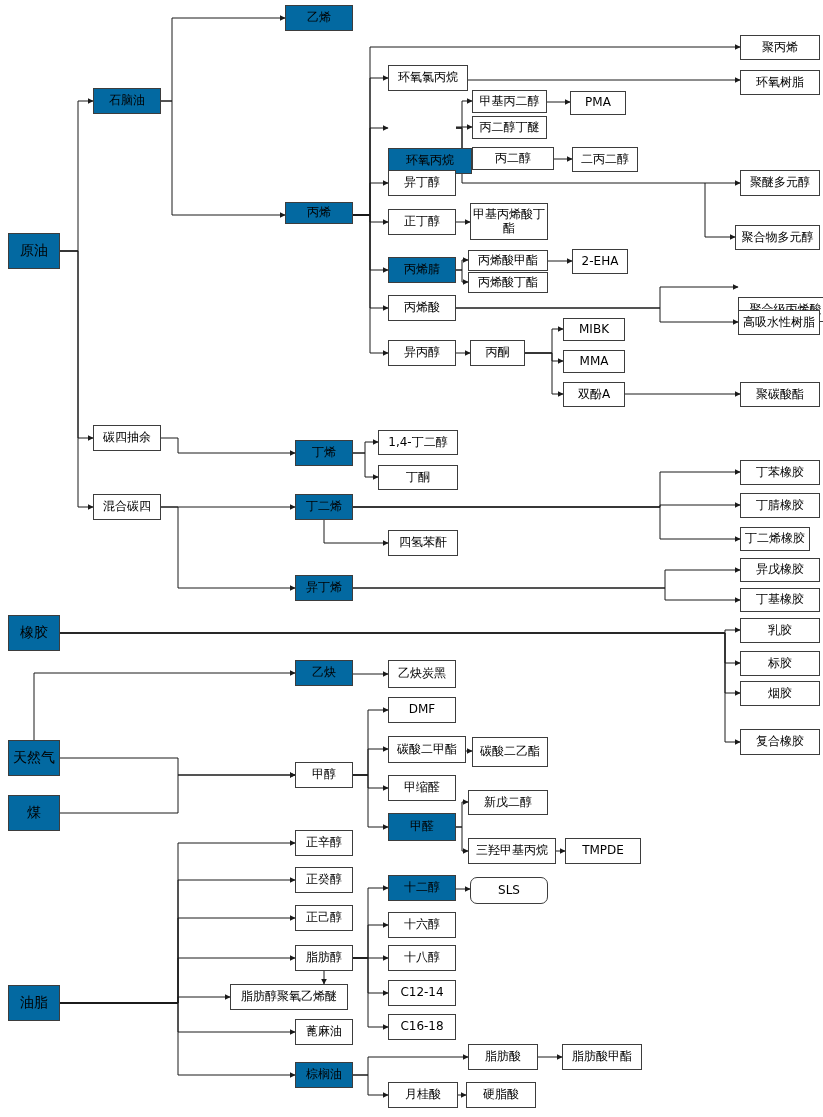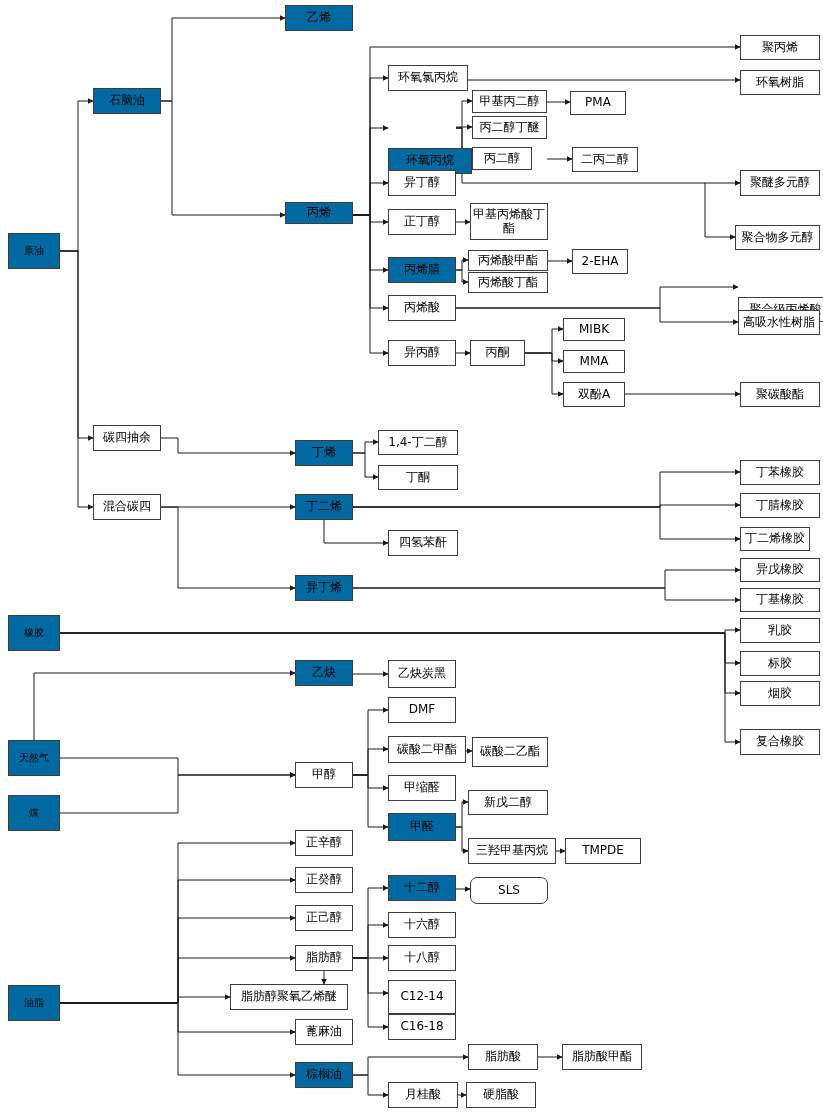--- a/index.html
+++ b/index.html
@@ -5,21 +5,21 @@
   html,body{margin:0;padding:0;background:#ffffff;}
   .canvas{position:relative;width:823px;height:1117px;background:#fff;overflow:hidden;
           font-family:"DejaVu Sans","Liberation Sans",sans-serif;}
   .edge-layer{position:absolute;left:0;top:0;}
   .edge-layer polyline{fill:none;stroke:#1a1a1a;stroke-width:1;}
   .node-layer{position:absolute;left:0;top:0;width:100%;height:100%;}
   .node{position:absolute;box-sizing:border-box;border:1px solid #3d3d3d;background:#ffffff;
         display:flex;align-items:center;justify-content:center;text-align:center;
         font-size:12px;line-height:1.12;padding:0 2px;color:#000;}
   .node.hl{background:#0369a1;}
-  .node.lg{font-size:10px;}
+  .node.lg{font-size:14px;}
 </style>
 </head>
 <body>
 
 <div class="canvas">
   <svg class="edge-layer" width="823" height="1117" viewBox="0 0 823 1117" xmlns="http://www.w3.org/2000/svg">
     <defs>
       <marker id="arrow" viewBox="0 0 10 10" refX="9" refY="5" markerWidth="6" markerHeight="6" orient="auto">
         <path d="M0,0 L10,5 L0,10 z" fill="#1a1a1a"></path>
       </marker>
@@ -109,21 +109,21 @@
       <div class="node" style="left: 93px; top: 494px; width: 68px; height: 26px;">混合碳四</div>
       <div class="node hl" style="left: 285px; top: 5px; width: 68px; height: 26px;">乙烯</div>
       <div class="node hl" style="left: 285px; top: 202px; width: 68px; height: 22px;">丙烯</div>
       <div class="node" style="left: 740px; top: 35px; width: 80px; height: 25px;">聚丙烯</div>
       <div class="node" style="left: 388px; top: 65px; width: 80px; height: 26px;">环氧氯丙烷</div>
       <div class="node" style="left: 740px; top: 70px; width: 80px; height: 25px;">环氧树脂</div>
       <div class="node hl" style="left: 388px; top: 104px; width: 84px; height: 26px; margin-top: 44px;">环氧丙烷</div>
       <div class="node" style="left: 472px; top: 90px; width: 75px; height: 23px;">甲基丙二醇</div>
       <div class="node" style="left: 570px; top: 91px; width: 56px; height: 24px;">PMA</div>
       <div class="node" style="left: 472px; top: 116px; width: 75px; height: 23px;">丙二醇丁醚</div>
-      <div class="node" style="left: 472px; top: 147px; width: 60px; height: 23px;">丙二醇</div>
+      <div class="node" style="left: 472px; top: 147px; width: 82px; height: 23px;">丙二醇</div>
       <div class="node" style="left: 572px; top: 147px; width: 66px; height: 25px;">二丙二醇</div>
       <div class="node" style="left: 388px; top: 170px; width: 68px; height: 26px;">异丁醇</div>
       <div class="node" style="left: 740px; top: 170px; width: 80px; height: 26px;">聚醚多元醇</div>
       <div class="node" style="left: 735px; top: 225px; width: 85px; height: 25px;">聚合物多元醇</div>
       <div class="node" style="left: 388px; top: 209px; width: 68px; height: 26px;">正丁醇</div>
       <div class="node" style="left: 470px; top: 203px; width: 78px; height: 37px;">甲基丙烯酸丁酯</div>
       <div class="node hl" style="left: 388px; top: 257px; width: 68px; height: 26px;">丙烯腈</div>
       <div class="node" style="left: 468px; top: 250px; width: 80px; height: 21px;">丙烯酸甲酯</div>
       <div class="node" style="left: 468px; top: 272px; width: 80px; height: 21px;">丙烯酸丁酯</div>
       <div class="node" style="left: 572px; top: 249px; width: 56px; height: 25px;">2-EHA</div>
@@ -169,21 +169,21 @@
       <div class="node" style="left: 295px; top: 830px; width: 58px; height: 26px;">正辛醇</div>
       <div class="node" style="left: 295px; top: 867px; width: 58px; height: 26px;">正癸醇</div>
       <div class="node" style="left: 295px; top: 905px; width: 58px; height: 26px;">正己醇</div>
       <div class="node" style="left: 295px; top: 945px; width: 58px; height: 26px;">脂肪醇</div>
       <div class="node" style="left: 230px; top: 984px; width: 118px; height: 26px;">脂肪醇聚氧乙烯醚</div>
       <div class="node" style="left: 295px; top: 1019px; width: 58px; height: 26px;">蓖麻油</div>
       <div class="node hl" style="left: 295px; top: 1062px; width: 58px; height: 26px;">棕榈油</div>
       <div class="node hl" style="left: 388px; top: 875px; width: 68px; height: 26px;">十二醇</div>
       <div class="node" style="left: 388px; top: 912px; width: 68px; height: 26px;">十六醇</div>
       <div class="node" style="left: 388px; top: 945px; width: 68px; height: 26px;">十八醇</div>
-      <div class="node" style="left: 388px; top: 980px; width: 68px; height: 34px;">C12-14</div>
+      <div class="node" style="left: 388px; top: 980px; width: 68px; height: 26px;">C12-14</div>
       <div class="node" style="left: 388px; top: 1014px; width: 68px; height: 26px;">C16-18</div>
       <div class="node" style="left: 470px; top: 877px; width: 78px; height: 27px; border-radius: 7px;">SLS</div>
       <div class="node" style="left: 468px; top: 1044px; width: 70px; height: 26px;">脂肪酸</div>
       <div class="node" style="left: 562px; top: 1044px; width: 80px; height: 26px;">脂肪酸甲酯</div>
       <div class="node" style="left: 388px; top: 1082px; width: 70px; height: 26px;">月桂酸</div>
       <div class="node" style="left: 466px; top: 1082px; width: 70px; height: 26px;">硬脂酸</div>
     </div>
 </div>
 
 </body></html>

